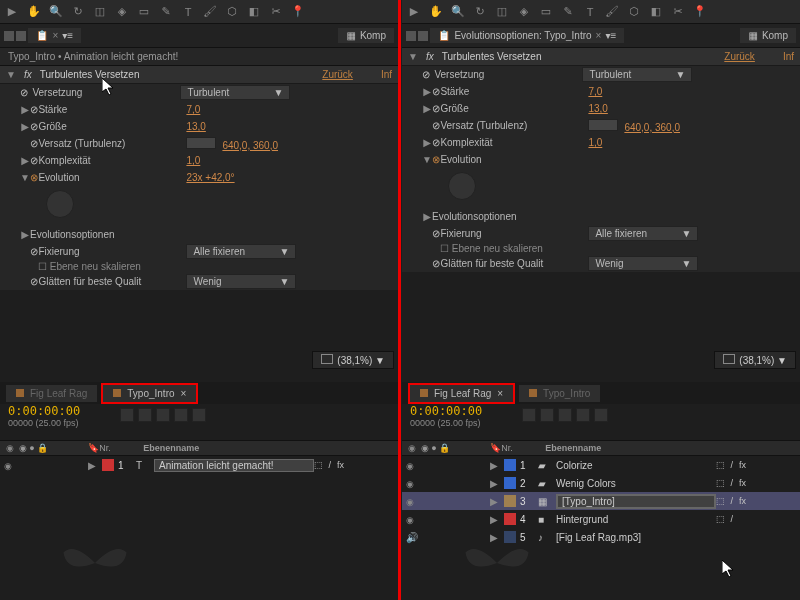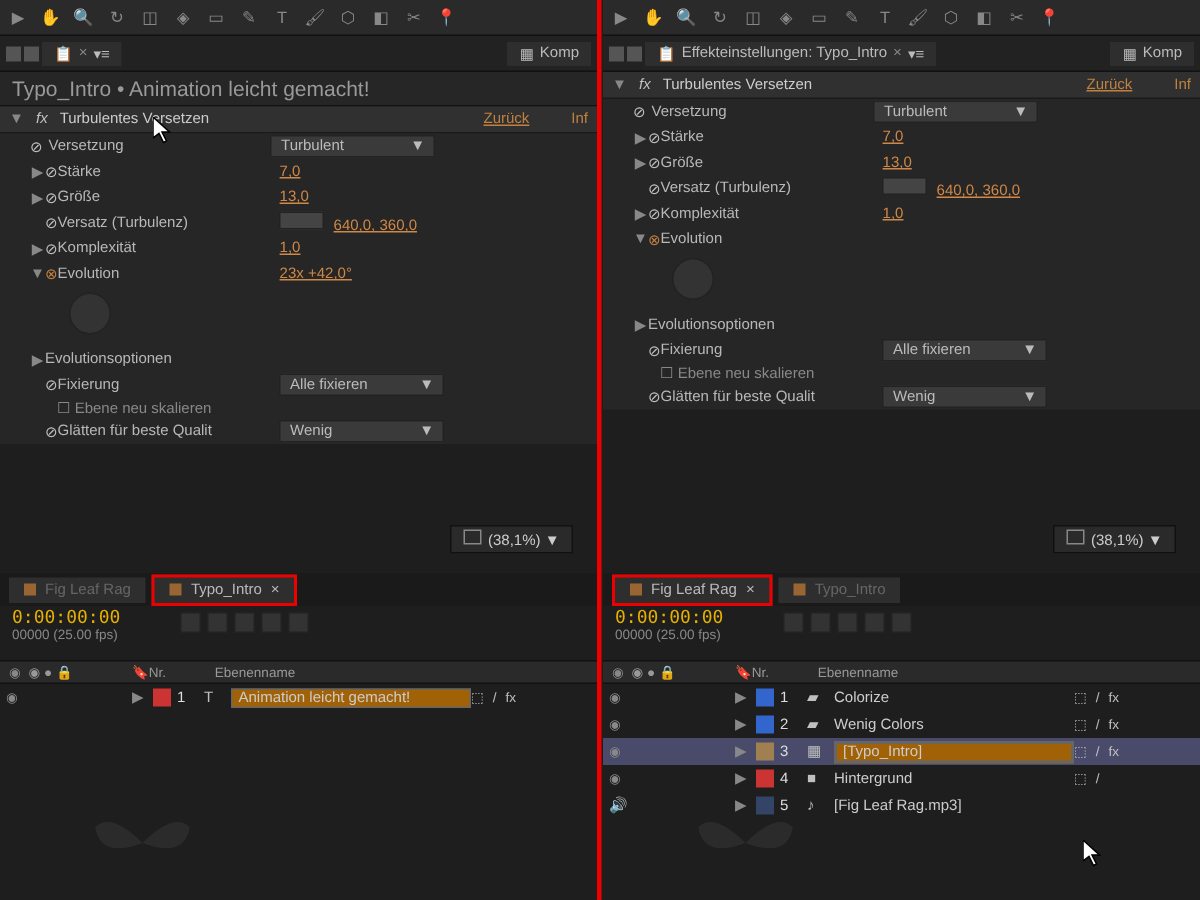--- a/index.html
+++ b/index.html
@@ -6,66 +6,66 @@
 body { background:#1e1e1e; font-family:Arial,sans-serif; font-size:10px; color:#c0c0c0; width:800px; height:600px; position:relative; overflow:hidden; }
 .divider { position:absolute; left:398px; top:0; width:3px; height:600px; background:#e00; z-index:100; }
 .pane { position:absolute; top:0; width:398px; height:600px; }
 .pane.left { left:0; } .pane.right { left:402px; }
 .toolbar { height:24px; background:#2a2a2a; border-bottom:1px solid #111; display:flex; align-items:center; padding:0 4px; gap:6px; }
 .tool { width:16px; height:16px; color:#888; display:flex; align-items:center; justify-content:center; font-size:11px; }
 .tabrow { height:24px; background:#222; display:flex; align-items:center; padding:0 4px; gap:2px; border-bottom:1px solid #111; }
 .tab { background:#2e2e2e; padding:2px 8px; font-size:10px; color:#bbb; display:flex; align-items:center; gap:4px; }
 .tab .x { color:#888; font-size:10px; }
 .icon-sq { width:10px; height:10px; background:#555; display:inline-block; }
-.bcrumb { padding:3px 8px; font-size:14px; color:#999; background:#262626; border-bottom:1px solid #111; }
+.bcrumb { padding:3px 8px; font-size:10px; color:#999; background:#262626; border-bottom:1px solid #111; }
 .panel { background:#262626; }
 .effect-head { background:#303030; padding:3px 6px; display:flex; gap:8px; align-items:center; border-bottom:1px solid #1a1a1a; }
 .effect-head .nm { color:#ccc; }
 .effect-head .rst { color:#c08040; text-decoration:underline; margin-left:auto; margin-right:20px; }
 .effect-head .inf { color:#c08040; }
 .tw { width:10px; color:#888; display:inline-block; text-align:center; }
 .prow { display:flex; align-items:center; padding:2px 6px 2px 20px; height:17px; }
 .prow .lbl { flex:0 0 148px; color:#b8b8b8; }
 .prow .val { flex:1; }
 .orange { color:#d08848; text-decoration:underline; }
 .dd { background:#3a3a3a; border:1px solid #222; padding:1px 6px; width:110px; display:flex; justify-content:space-between; color:#bbb; }
 .swatch { width:30px; height:12px; background:#444; display:inline-block; margin-right:6px; border:1px solid #222; }
 .dial { width:120px; height:40px; display:flex; justify-content:center; padding-top:4px; }
 .dial-c { width:28px; height:28px; border-radius:50%; background:#333; border:1px solid #222; }
 .sub { color:#888; font-size:10px; padding:1px 0 1px 38px; }
-.zoom { position:absolute; bottom:231px; right:16px; background:#2a2a2a; padding:2px 8px; font-size:10px; color:#ccc; border:1px solid #111; }
+.zoom { position:absolute; bottom:231px; right:4px; background:#2a2a2a; padding:2px 8px; font-size:10px; color:#ccc; border:1px solid #111; }
 .zoom .ic { display:inline-block; width:12px; height:10px; border:1px solid #888; margin-right:4px; }
 .tl-tabs { position:absolute; top:382px; left:0; right:0; height:22px; background:#1a1a1a; display:flex; align-items:center; padding:0 6px; gap:4px; }
 .tl-tab { background:#2e2e2e; padding:3px 10px; color:#bbb; font-size:10px; display:flex; gap:6px; align-items:center; }
 .tl-tab.dim { color:#666; }
 .tl-tab .sq { width:8px; height:8px; background:#996633; }
 .redbox { border:2px solid #e00; }
 .timecode { position:absolute; top:404px; left:8px; }
 .tc-big { color:#e6b000; font-family:monospace; font-size:12px; font-weight:normal; }
 .tc-sm { color:#888; font-size:9px; }
 .tl-icons { position:absolute; top:408px; left:120px; display:flex; gap:4px; }
 .tl-icons .ic { width:14px; height:14px; background:#333; border:1px solid #222; }
 .colhdr { position:absolute; top:440px; left:0; right:0; height:16px; background:#2a2a2a; border-top:1px solid #111; border-bottom:1px solid #111; display:flex; align-items:center; font-size:9px; color:#999; }
 .colhdr .c1 { width:88px; padding-left:6px; display:flex; gap:3px; }
 .colhdr .c2 { width:44px; }
-.colhdr .c3 { flex:1; }
+.colhdr .c3 { flex:1;font-weight:bold; }
 .eye { width:10px; height:10px; display:inline-block; position:relative; }
 .eye::before { content:"◉"; color:#888; font-size:9px; }
 .layers { position:absolute; top:456px; left:0; right:0; }
 .lrow { display:flex; align-items:center; height:18px; padding:0 4px; }
 .lrow .vis { width:24px; }
 .lrow .tog { width:60px; display:flex; gap:2px; }
 .lrow .tog span { width:10px; height:10px; }
 .lrow .tw2 { width:14px; color:#888; }
 .lrow .clr { width:12px; height:12px; margin-right:4px; }
 .lrow .num { width:18px; color:#ddd; }
 .lrow .ic2 { width:18px; }
 .lrow .nm { flex:1; color:#ccc; }
 .lrow .sw { width:80px; display:flex; gap:6px; font-size:9px; }
-.boxed { border:1px solid #666; background:#a16207; padding:0 4px; }
+.boxed { border:1px solid #666; background:#404040; padding:0 4px; }
 .sel { background:#4a4a6a; }
 .butterfly { position:absolute; bottom:10px; left:60px; opacity:.25; }
 .butterfly svg { width:70px; height:50px; }
 .cursor { position:absolute; pointer-events:none; z-index:200; }
 .cursor svg { width:14px; height:18px; }
 </style>
 </head>
 <body>
 
 <div class="divider"></div>
@@ -241,21 +241,21 @@
       <span class="tool">T</span>
       <span class="tool">🖌</span>
       <span class="tool">⬡</span>
       <span class="tool">◧</span>
       <span class="tool">✂</span>
       <span class="tool">📍</span>
   </div>
   <div class="tabrow">
     <span class="icon-sq"></span>
       <span class="icon-sq"></span>
-    <div class="tab">📋 <span>Effekteinstellungen: Typo_Intro</span> <span class="x">×</span> ▾≡</div>
+    <div class="tab">📋 <span>Evolutionsoptionen: Typo_Intro</span> <span class="x">×</span> ▾≡</div>
     <div style="flex:1"></div>
     <div class="tab">▦ <span>Komp</span></div>
   </div>
   <div class="panel">
     <div class="effect-head">
       <span class="tw">▼</span>
         <span style="font-style:italic">fx</span>
       <span class="nm">Turbulentes Versetzen</span>
       <span class="rst">Zurück</span>
       <span class="inf">Inf</span>

